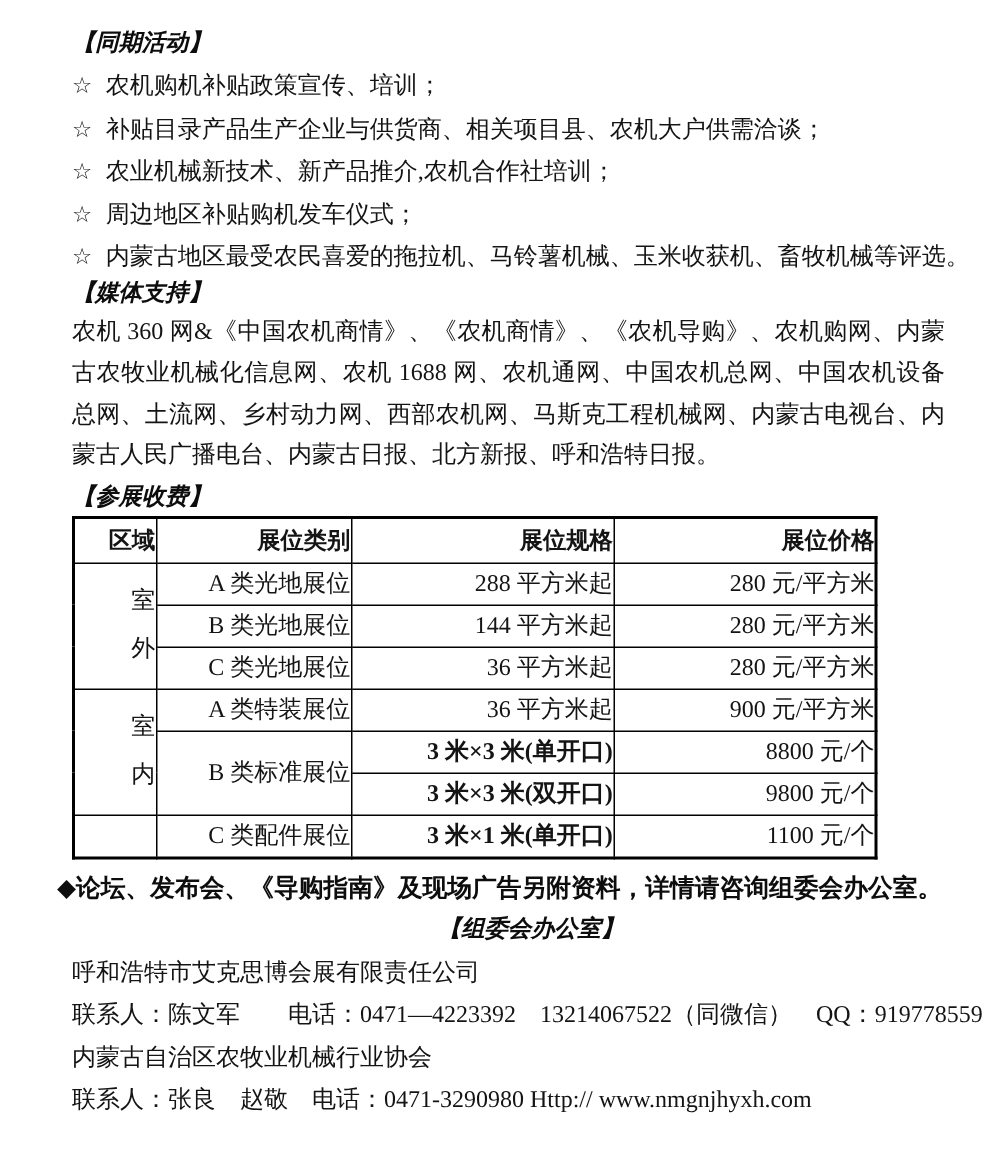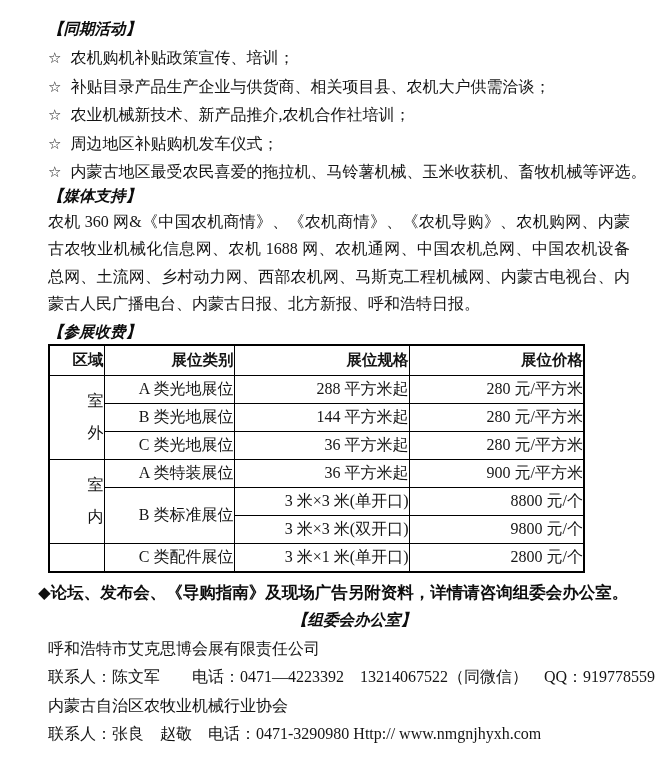--- a/index.html
+++ b/index.html
@@ -57,21 +57,21 @@
     vertical-align: middle;
     overflow: hidden;
   }
   table.fees th {
     font-family: "Liberation Sans", "DejaVu Sans", sans-serif;
     font-weight: bold;
     font-size: 15.5px;
     height: 29px;
   }
   table.fees td { height: 27px; }
-  td.spec-left { text-align: left; padding-left: 6px; }
+  td.spec-left { text-align: left; padding-left: 6px; font-weight: bold; }
   td.zone-cell { text-align: center; margin-left: 40px; }
   .zone-text {
     display: inline-block;
     width: 1.1em;
     word-break: break-all;
     line-height: 32px;
     font-size: 16px;
   }
 
   
@@ -161,21 +161,21 @@
         <td>8800 元/个</td>
       </tr>
       <tr>
         <td class="spec-left">3 米×3 米(双开口)</td>
         <td>9800 元/个</td>
       </tr>
       <tr>
         <td class="zone-cell"></td>
         <td>C 类配件展位</td>
         <td class="spec-left">3 米×1 米(单开口)</td>
-        <td>2800 元/个</td>
+        <td>1100 元/个</td>
       </tr>
     </tbody>
       </table>
 
     <p class="note">◆论坛、发布会、《导购指南》及现场广告另附资料，详情请咨询组委会办公室。</p>
   </div>
 
   <div>
     <p class="sec-h h-office">【组委会办公室】</p>
     <div class="office-lines">

